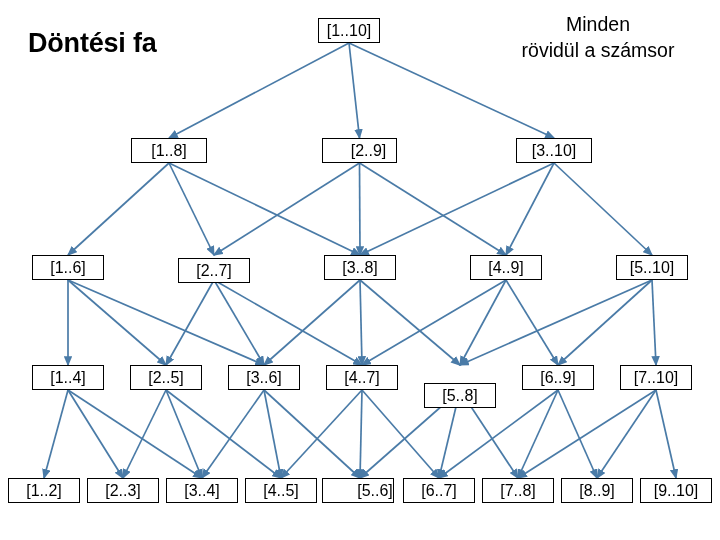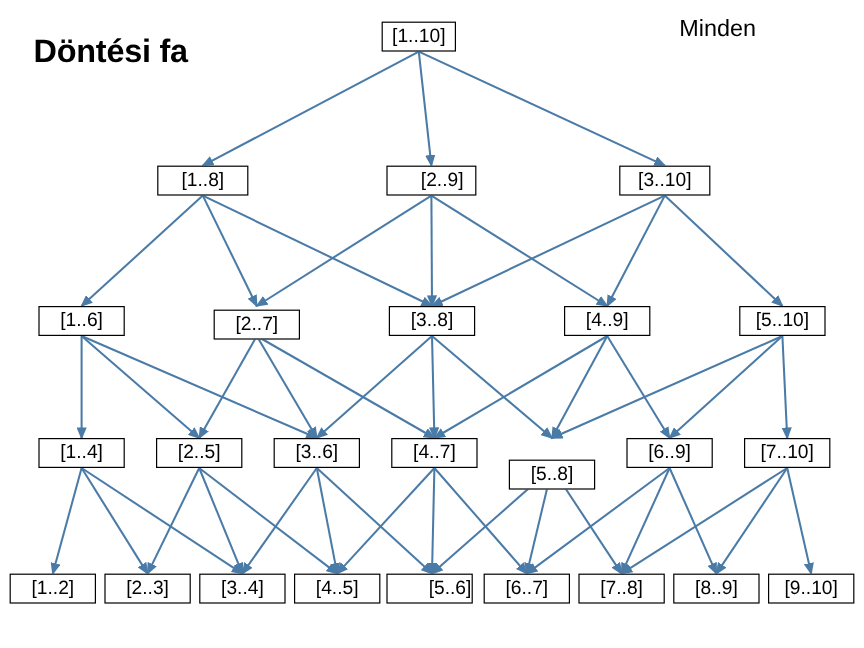--- a/index.html
+++ b/index.html
@@ -135,20 +135,21 @@
       <line x1="558" y1="390" x2="597" y2="478" stroke="#4a7ba7" stroke-width="1.7" marker-end="url(#arrowhead)"></line>
       <line x1="656" y1="390" x2="518" y2="478" stroke="#4a7ba7" stroke-width="1.7" marker-end="url(#arrowhead)"></line>
       <line x1="656" y1="390" x2="597" y2="478" stroke="#4a7ba7" stroke-width="1.7" marker-end="url(#arrowhead)"></line>
       <line x1="656" y1="390" x2="676" y2="478" stroke="#4a7ba7" stroke-width="1.7" marker-end="url(#arrowhead)"></line>
     </svg>
 
   <div id="page-title">Döntési fa</div>
 
   <div id="caption">
     <span class="cap-line">Minden</span>
+    <span class="cap-line">rövidül a számsor</span>
   </div>
 
   <div id="node-layer">
       <div class="node" style="left: 318px; top: 18px; width: 62px; height: 25px;">[1..10]</div>
       <div class="node" style="left: 131px; top: 138px; width: 76px; height: 25px;">[1..8]</div>
       <div class="node" style="left: 322px; top: 138px; width: 75px; height: 25px; padding-left: 18px;">[2..9]</div>
       <div class="node" style="left: 516px; top: 138px; width: 76px; height: 25px;">[3..10]</div>
       <div class="node" style="left: 32px; top: 255px; width: 72px; height: 25px;">[1..6]</div>
       <div class="node" style="left: 178px; top: 258px; width: 72px; height: 25px;">[2..7]</div>
       <div class="node" style="left: 324px; top: 255px; width: 72px; height: 25px;">[3..8]</div>

